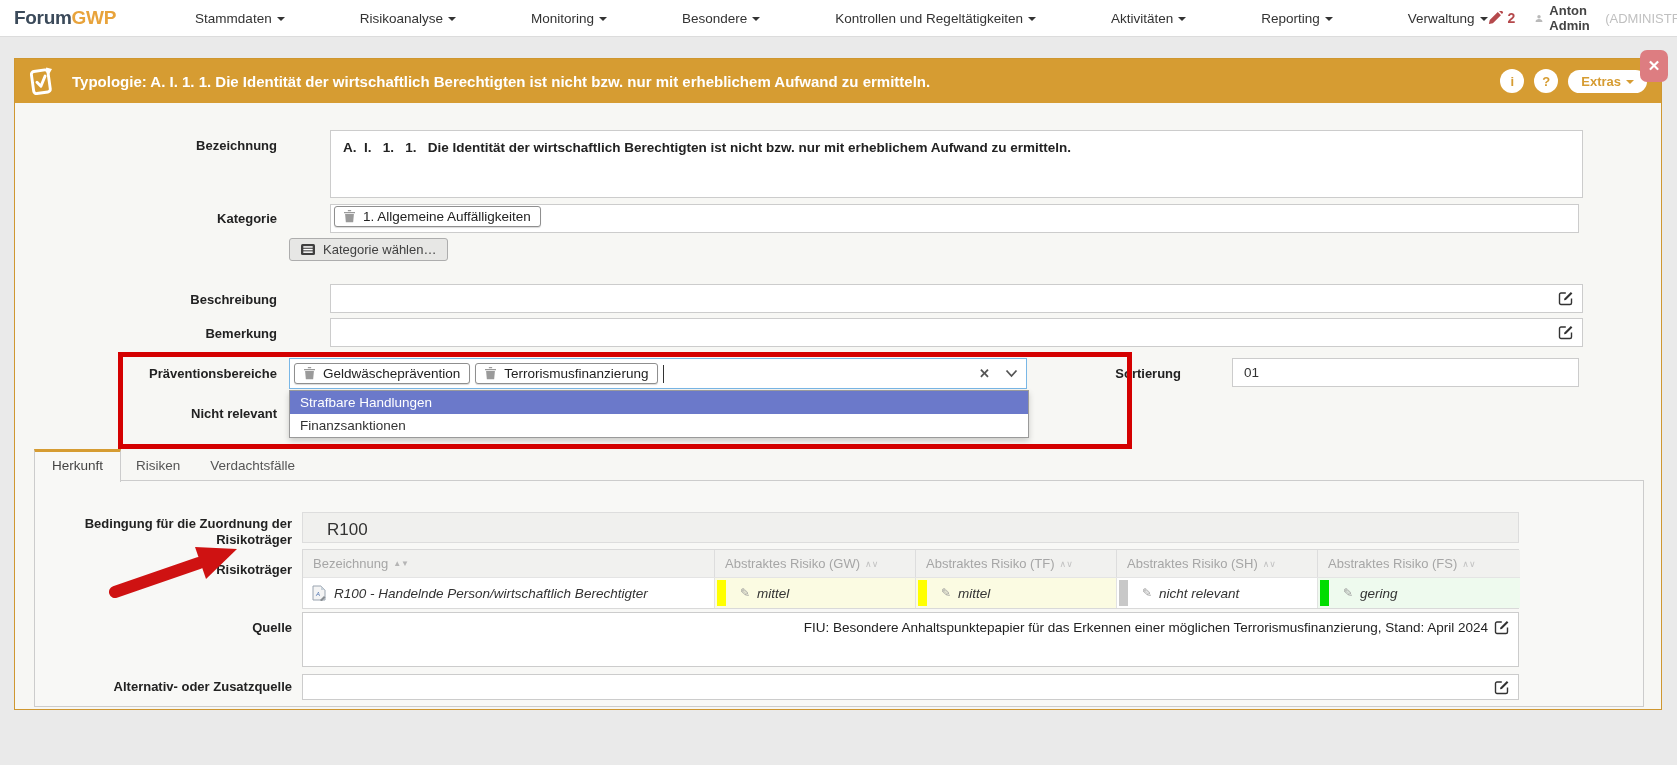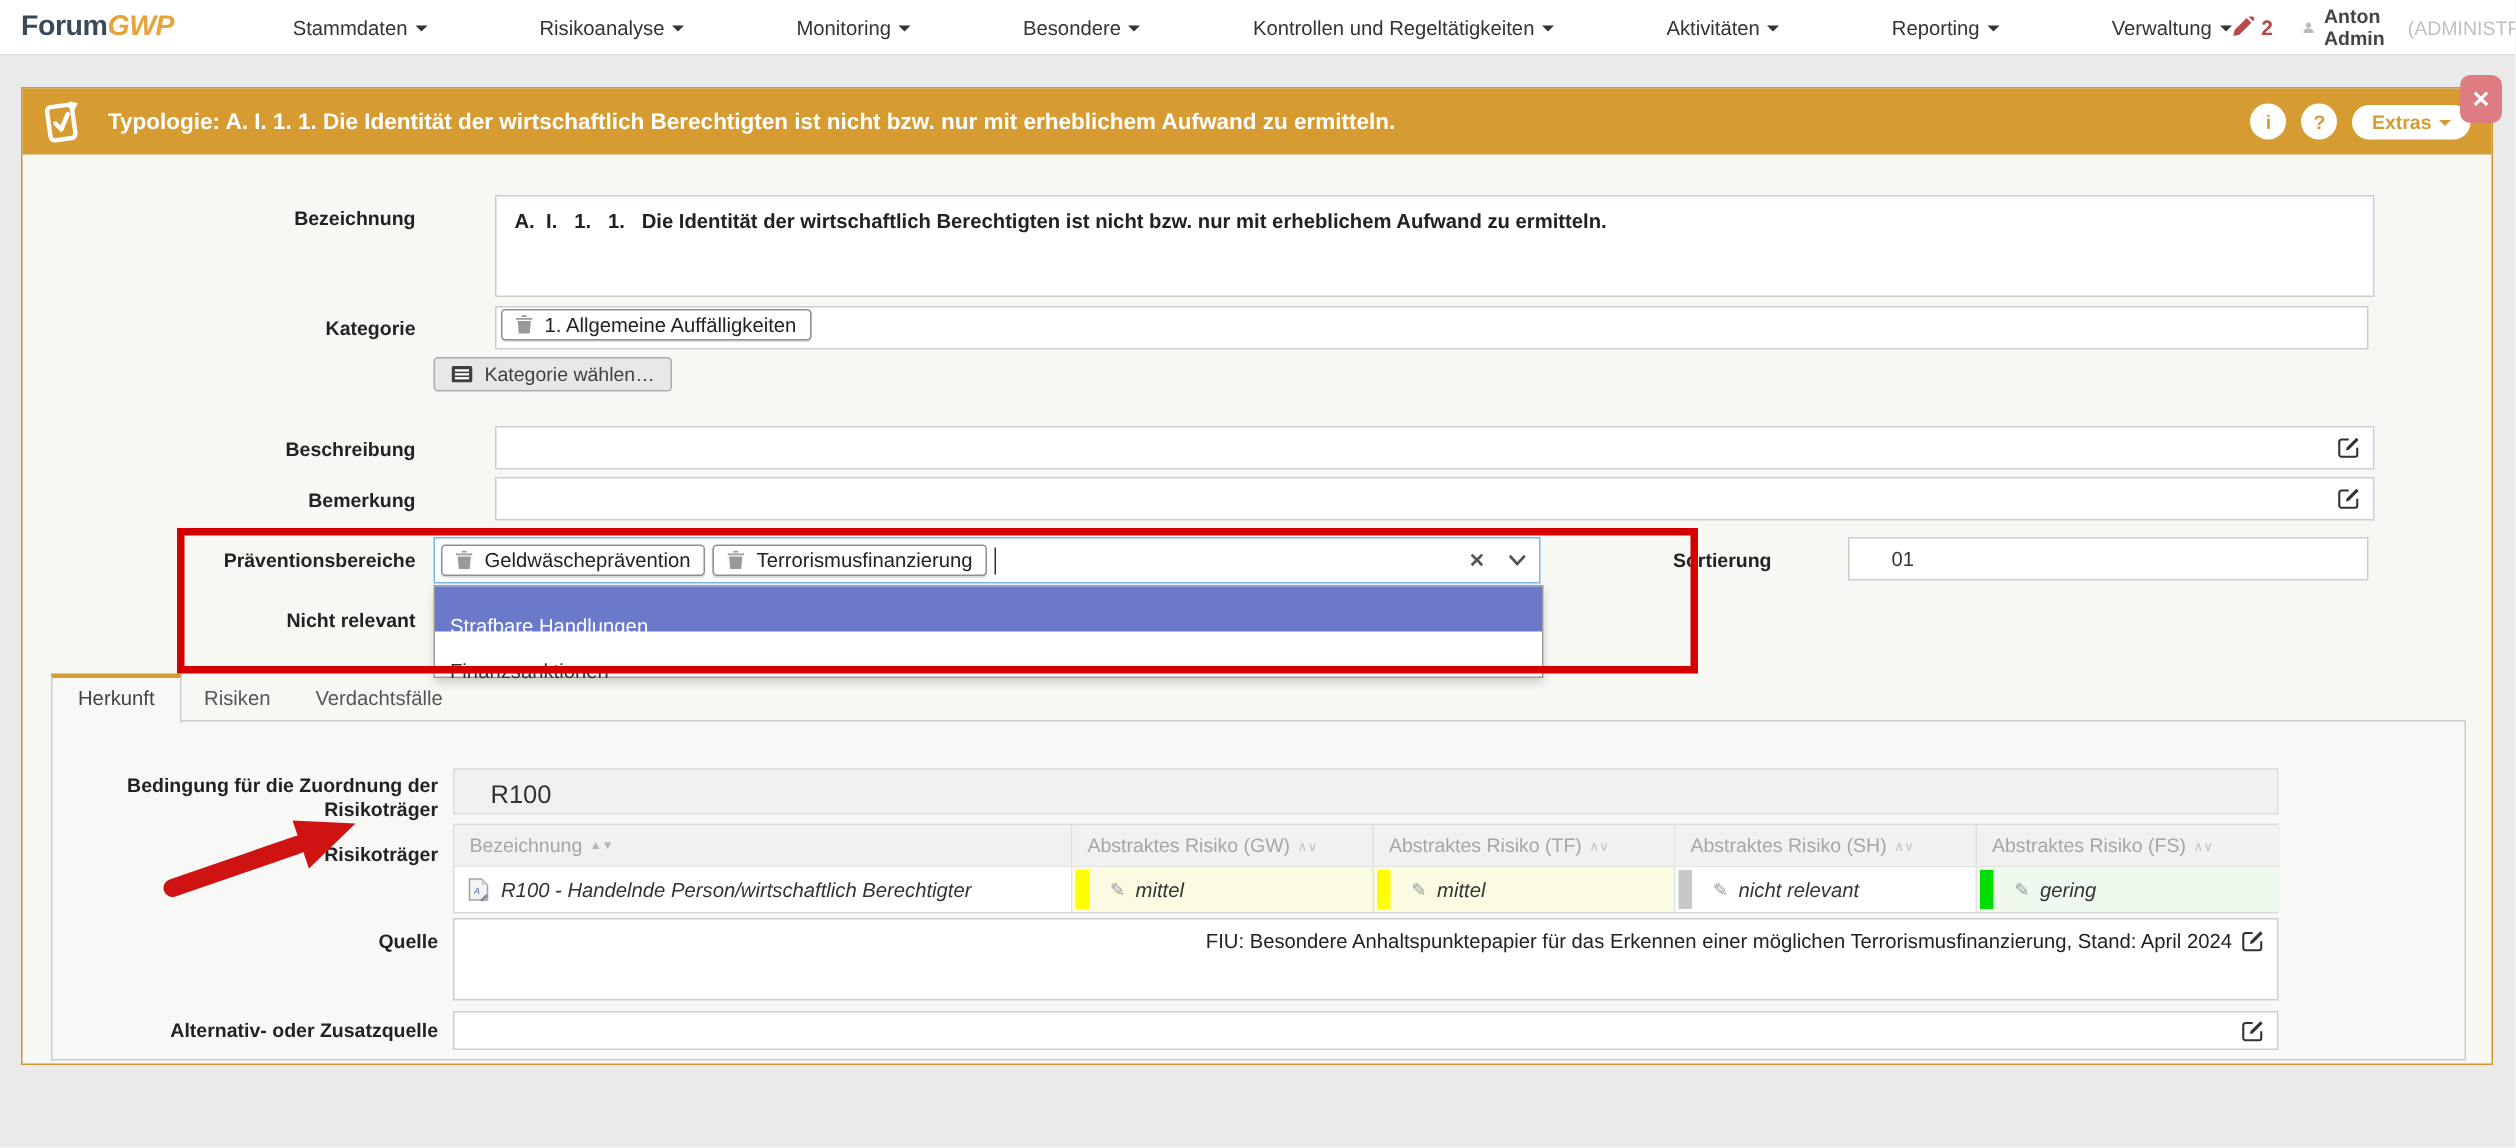--- a/index.html
+++ b/index.html
@@ -4,21 +4,21 @@
 <style>
   * { margin:0; padding:0; box-sizing:border-box; }
   body { font-family:"Liberation Sans", sans-serif; }
   .page { position:relative; width:1677px; height:765px; background:#eaeaea; overflow:hidden; }
 
   
   .topnav { position:absolute; top:0; left:0; right:0; height:37px; background:#fff;
             border-bottom:1px solid #dcdcdc; display:flex; align-items:center;
             padding:0 8px 0 14px; z-index:10; }
   .brand { font-size:19px; font-weight:bold; letter-spacing:-0.3px; }
-  .brand .b1 { color:#3b4a5a; } .brand .b2 { color:#e8a33b;font-style:italic; }
+  .brand .b1 { color:#3b4a5a; } .brand .b2 { color:#e8a33b; }
   .navmenu { display:flex; list-style:none; margin-left:32px; gap:28px; }
   .navmenu li { font-size:13.5px; color:#333; cursor:pointer; white-space:nowrap;margin-left:47px; }
   .caret { display:inline-block; width:0; height:0; border-left:4px solid transparent;
            border-right:4px solid transparent; border-top:4px solid currentColor;
            margin-left:5px; vertical-align:2px; }
   .nav-right { margin-left:auto; display:flex; align-items:center; gap:20px; }
   .edit-badge { display:flex; align-items:center; gap:5px; color:#b5494c; font-weight:bold; font-size:14px; }
   .userbox { display:flex; align-items:center; gap:6px; font-size:13px; }
   .username { font-weight:bold; color:#444; }
   .userrole { color:#c0c0c0; }
@@ -53,21 +53,21 @@
                background:#e7e7e5; border:1px solid #adadad; border-radius:3px; padding:3px 11px;
                font-size:13px; color:#404040; cursor:pointer; }
 
   .multisel { position:absolute; left:274px; top:299px; width:738px; height:31px; background:#fff;
               border:1px solid #79b7e6; display:flex; align-items:center; gap:5px; padding:0 8px 0 4px; }
   .ms-clear { margin-left:auto; color:#555; font-size:13px; font-weight:bold; cursor:pointer; }
   .ms-cursor { width:1px; height:18px; background:#333; }
 
   .dropdown { position:absolute; left:274px; top:331px; width:740px; background:#fff;
               border:1px solid #9a9a9a; box-shadow:0 3px 6px rgba(0,0,0,0.18); z-index:8; }
-  .dd-opt { height:23px; line-height:23px; padding:15px 10px; font-size:13.5px; color:#333; cursor:pointer; }
+  .dd-opt { height:23px; line-height:23px; padding:0 10px; font-size:13.5px; color:#333; cursor:pointer; }
   .dd-opt.hl { background:#6b79ca; color:#fff; }
 
   .annot-rect { position:absolute; left:103px; top:293px; width:1014px; height:97px;
                 border:5px solid #d40000; z-index:40; pointer-events:none; }
 
   
   .tabs { position:absolute; left:19px; top:390px; display:flex; align-items:flex-end; z-index:6; }
   .tab { padding:8px 15px; font-size:13.5px; color:#555; cursor:pointer; }
   .tab.active { background:#f8f8f6; border:1px solid #ccc; border-bottom:none;
                 border-top:3px solid #d69c32; padding:6px 17px 9px; color:#444;
@@ -226,21 +226,21 @@
         <span>Terrorismusfinanzierung</span>
       </span>
       <span class="ms-cursor"></span>
       <span class="ms-clear">✕</span>
       <svg width="13" height="9" viewBox="0 0 13 9" style="margin-left:10px;cursor:pointer">
           <polyline points="1.5,1.5 6.5,7 11.5,1.5" fill="none" stroke="#555" stroke-width="1.8"></polyline>
         </svg>
     </div>
 
     <div class="flabel" style="left:1040px;width:126px;top:307px">Sortierung</div>
-    <div class="inputbox" style="left:1176px;top:299px;width:347px;height:29px;font-size:13.5px;color:#333;padding:6px 28px"><span>01</span></div>
+    <div class="inputbox" style="left:1176px;top:299px;width:347px;height:29px;font-size:13.5px;color:#333;padding:6px 11px"><span>01</span></div>
 
     <div class="dropdown">
       <div class="dd-opt hl">Strafbare Handlungen</div>
       <div class="dd-opt">Finanzsanktionen</div>
     </div>
 
     <div class="flabel" style="top:347px">Nicht relevant</div>
 
     <div class="annot-rect"></div>
 

